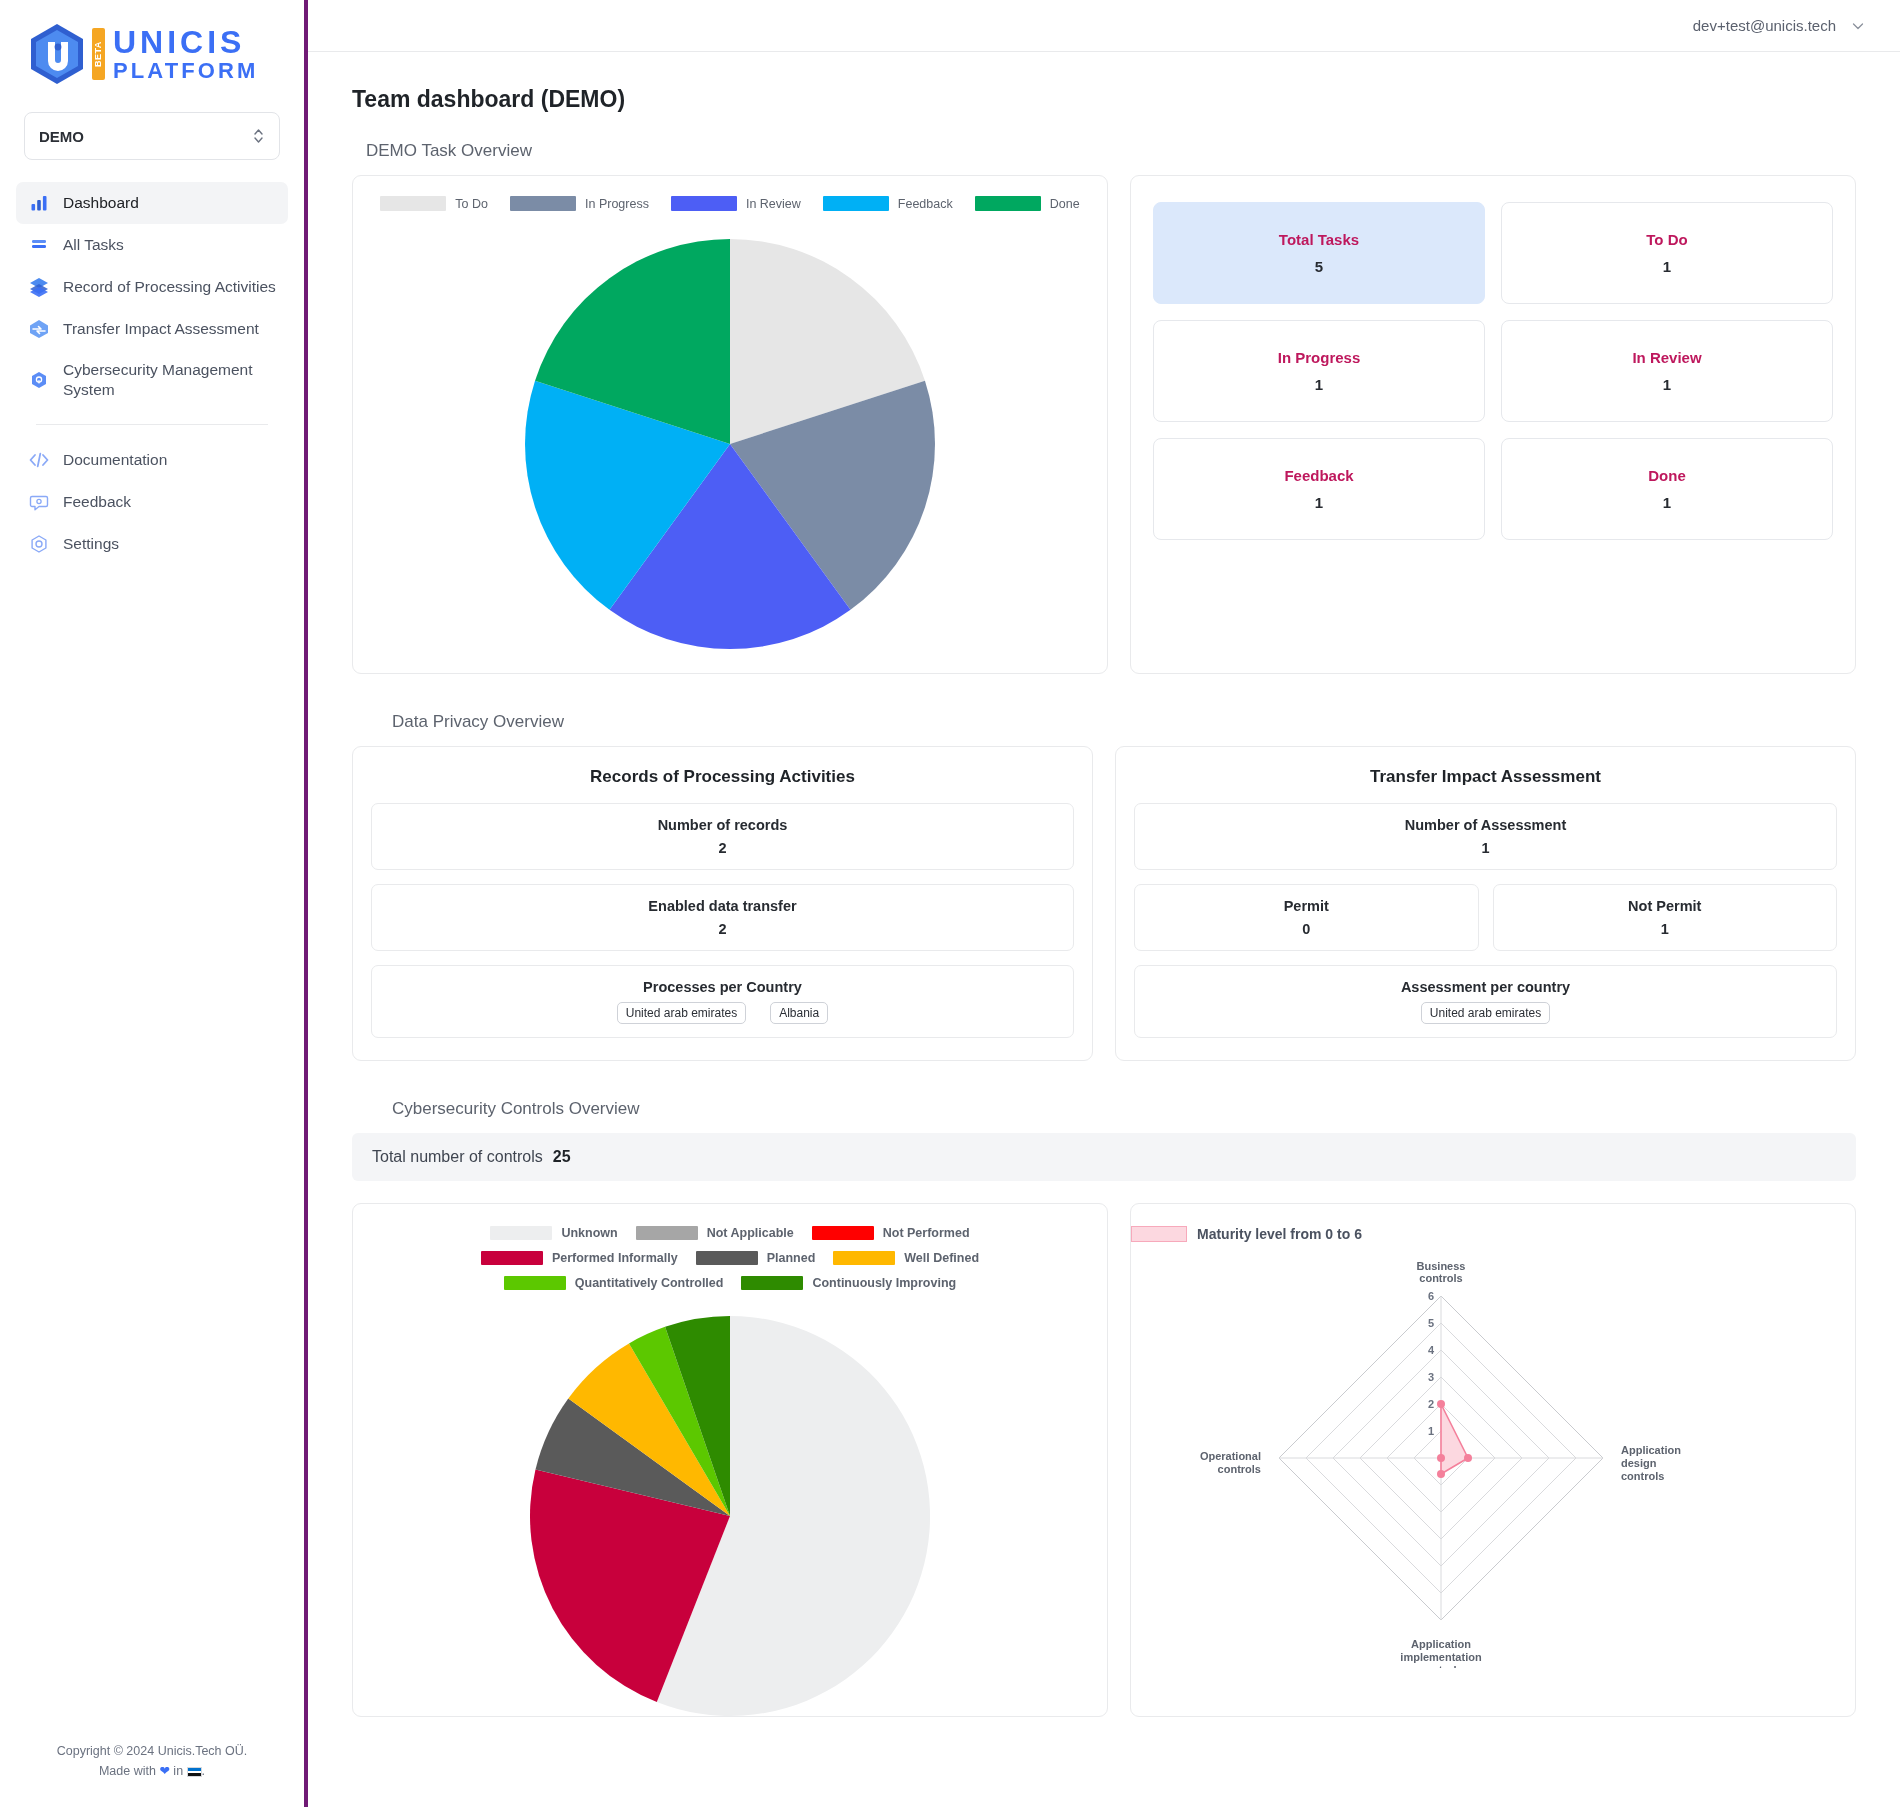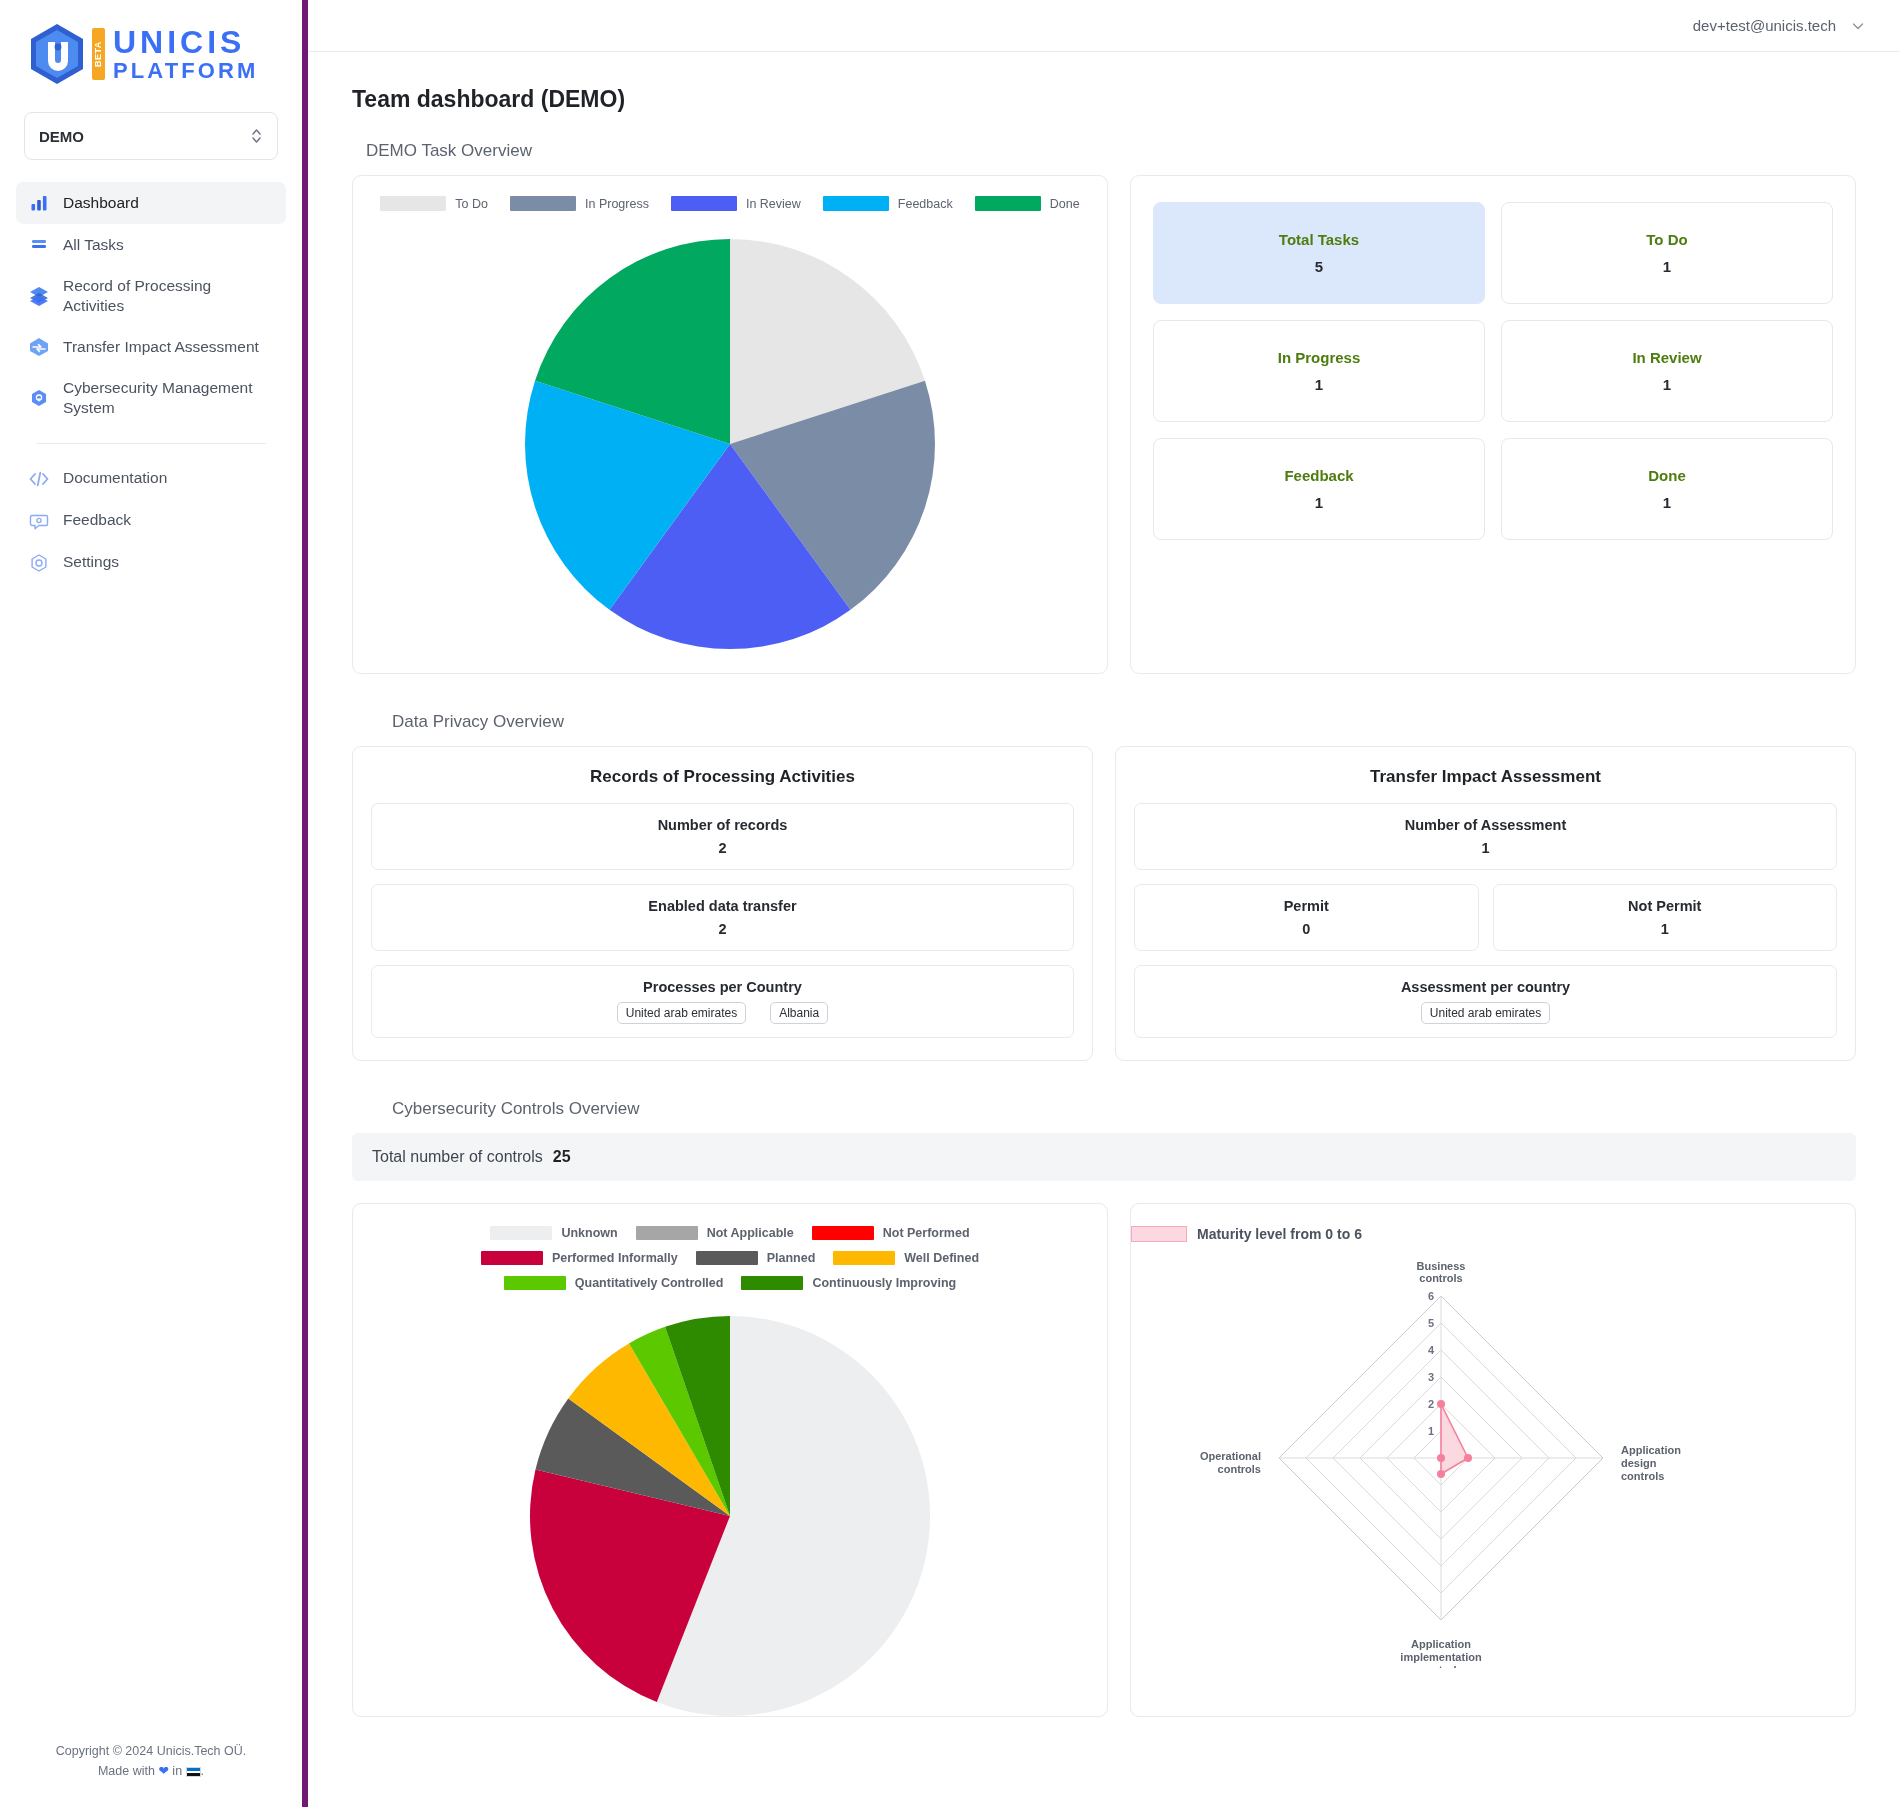--- a/index.html
+++ b/index.html
@@ -7,21 +7,21 @@
     width: 1900px; height: 1807px;
     font-family: "Liberation Sans", sans-serif;
     background: #ffffff; color: #374151;
     -webkit-font-smoothing: antialiased;
   }
   .app { display: flex; width: 1900px; height: 1807px; }
 
   
   .sidebar {
     width: 308px; flex: 0 0 308px;
-    border-right: 6px solid #701a75;
+    border-right: 4px solid #701a75;
     background: #fff;
     display: flex; flex-direction: column;
     position: relative;
   }
   .logo-wrap { padding: 22px 28px 0 28px; display: flex; align-items: center; gap: 4px; }
   .logo-mark { width: 58px; height: 64px; flex: 0 0 58px; }
   .beta-badge {
     background: #F5A623; color: #fff; font-size: 9px; font-weight: 700;
     letter-spacing: .5px; padding: 12px 2px; border-radius: 2px;
     writing-mode: vertical-rl; transform: rotate(180deg);
@@ -92,21 +92,21 @@
   .legend-swatch { width: 66px; height: 15px; border-radius: 1px; flex: 0 0 66px; }
   .legend-text { font-size: 12.5px; color: #5d636e; white-space: nowrap; }
 
   .stat-grid { display: grid; grid-template-columns: 1fr 1fr; gap: 16px; }
   .stat-box {
     border: 1px solid #e6e8ec; border-radius: 8px; background: #fff;
     height: 102px; display: flex; flex-direction: column;
     align-items: center; justify-content: center; gap: 10px; cursor: pointer;
   }
   .stat-box.highlight { background: #dbe8fb; border-color: #dbe8fb; }
-  .stat-label { font-size: 15px; font-weight: 700; color: #4d7c0f; }
+  .stat-label { font-size: 15px; font-weight: 700; color: #be185d; }
   .stat-value { font-size: 15px; font-weight: 700; color: #272b31; }
 
   
   .dp-card { flex: 1; padding: 20px 18px 22px 18px; }
   .dp-title { text-align: center; font-size: 17px; font-weight: 700; color: #1f2328; margin-bottom: 16px; }
   .dp-box {
     border: 1px solid #e9eaec; border-radius: 7px; padding: 13px 10px;
     display: flex; flex-direction: column; align-items: center; gap: 7px;
     margin-bottom: 14px; min-height: 62px; justify-content: center;
   }

